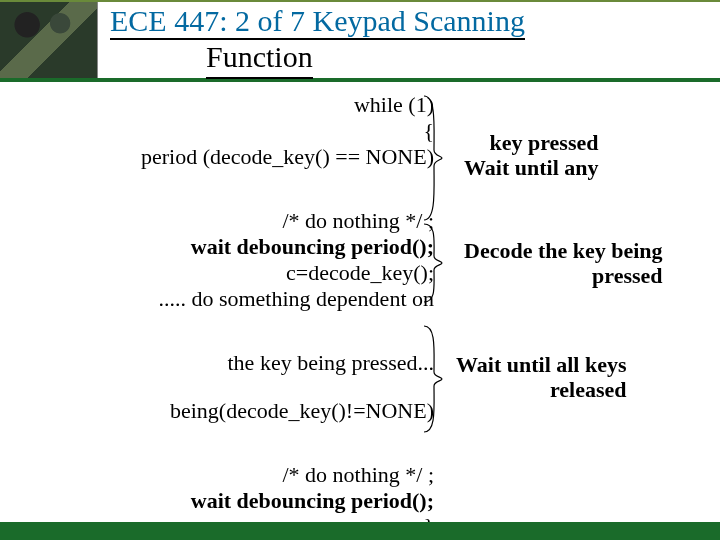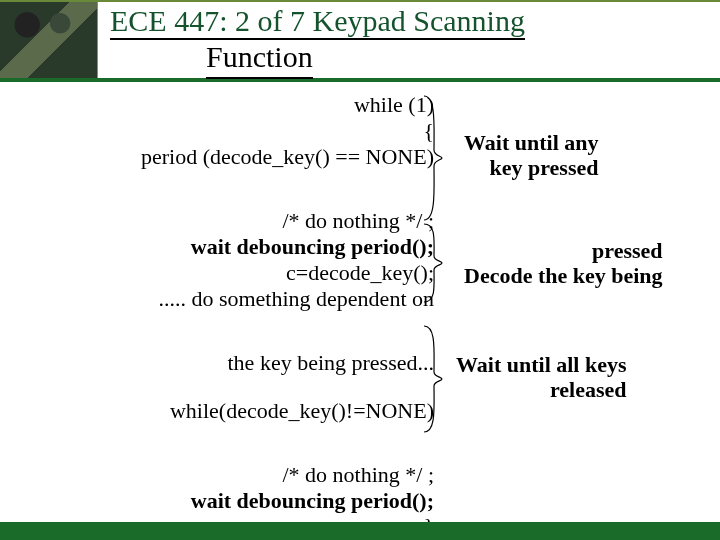--- a/index.html
+++ b/index.html
@@ -34,21 +34,21 @@
       repeating-linear-gradient(0deg, #4a5a3a 0 3px, #3a4a2a 3px 6px);
     border-right: 1px solid #888;
   }
   .title-wrap {
     position: absolute;
     left: 110px; top: 4px; right: 10px;
     text-align: left;
   }
   .title-line1 {
     font-size: 30px;
-    color: #14532d;
+    color: #0369a1;
     line-height: 1.1;
     border-bottom: 2px solid #000;
     display: inline-block;
     padding-bottom: 1px;
   }
   .title-line2 {
     font-size: 30px;
     color: #000;
     line-height: 1.1;
     border-bottom: 2px solid #000;
@@ -115,45 +115,45 @@
     <div>while (1)</div>
     <div>{</div>
     <div class="ind1">period (decode_key() == NONE)</div>
     <div class="ind2">/* do nothing */ ;</div>
     <div class="ind1 bold">wait debouncing period();</div>
     <div class="ind1">c=decode_key();</div>
     <div class="ind1">..... do something dependent on</div>
     <div class="ind2">the key being pressed...</div>
 
     <div class="block2">
-      <div class="ind1">while(decode_key()!=NONE)</div>
+      <div class="ind1">being(decode_key()!=NONE)</div>
       <div class="ind2">/* do nothing */ ;</div>
       <div class="ind1 bold">wait debouncing period();</div>
       <div class="ind1">}</div>
     </div>
   </div>
 
   <svg class="brace" style="left:420px; top:2px;" width="24" height="128" viewBox="0 0 24 128">
     <path d="M4 2 C16 2 14 32 14 56 C14 62 22 62 22 64 C22 66 14 66 14 72 C14 96 16 126 4 126" stroke="#000" stroke-width="1.2" fill="none"></path>
   </svg>
   <svg class="brace" style="left:420px; top:130px;" width="24" height="82" viewBox="0 0 24 82">
     <path d="M4 2 C16 2 14 18 14 34 C14 39 22 39 22 41 C22 43 14 43 14 48 C14 64 16 80 4 80" stroke="#000" stroke-width="1.2" fill="none"></path>
   </svg>
   <svg class="brace" style="left:420px; top:232px;" width="24" height="110" viewBox="0 0 24 110">
     <path d="M4 2 C16 2 14 26 14 48 C14 53 22 53 22 55 C22 57 14 57 14 62 C14 84 16 108 4 108" stroke="#000" stroke-width="1.2" fill="none"></path>
   </svg>
 
   <div class="annot-col">
     <div class="annot" style="top:38px; left:4px;">
+      <div>key pressed</div>
       <div>Wait until any</div>
-      <div>key pressed</div>
     </div>
     <div class="annot" style="top:146px; left:4px;">
+      <div>Decode the key being</div>
       <div>pressed</div>
-      <div>Decode the key being</div>
     </div>
     <div class="annot" style="top:260px; left:-4px;">
       <div>Wait until all keys</div>
       <div>released</div>
     </div>
   </div>
 
 </div>
 
 <div class="footer-bar"></div>

